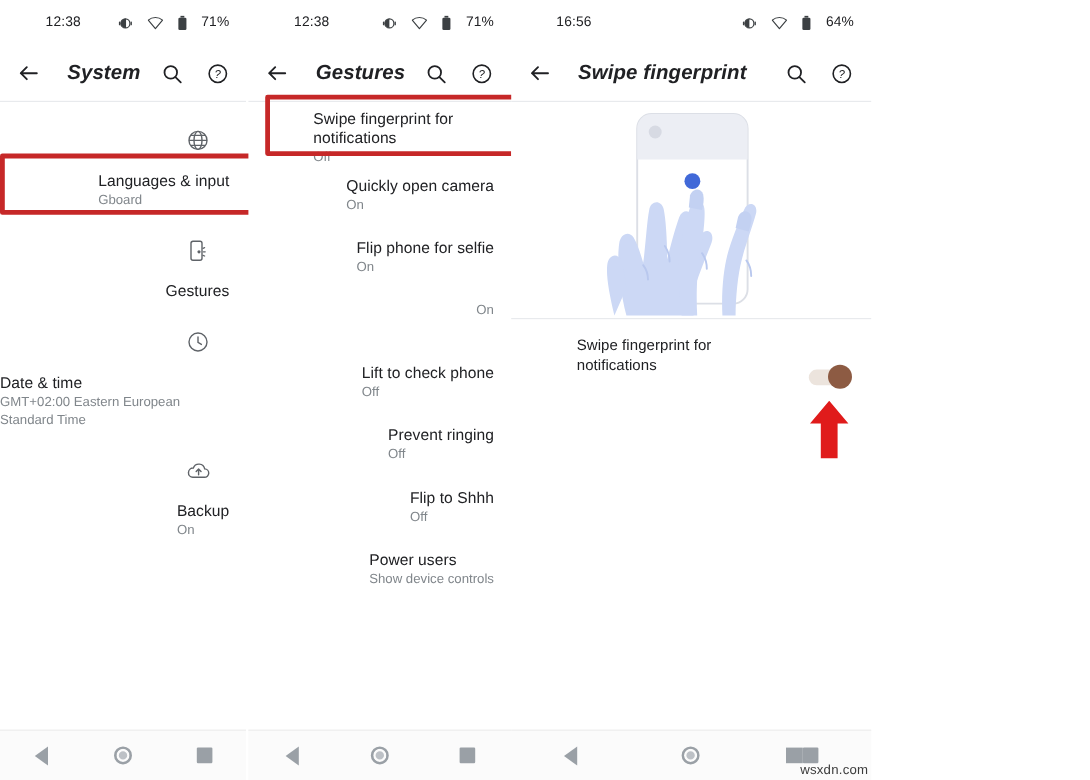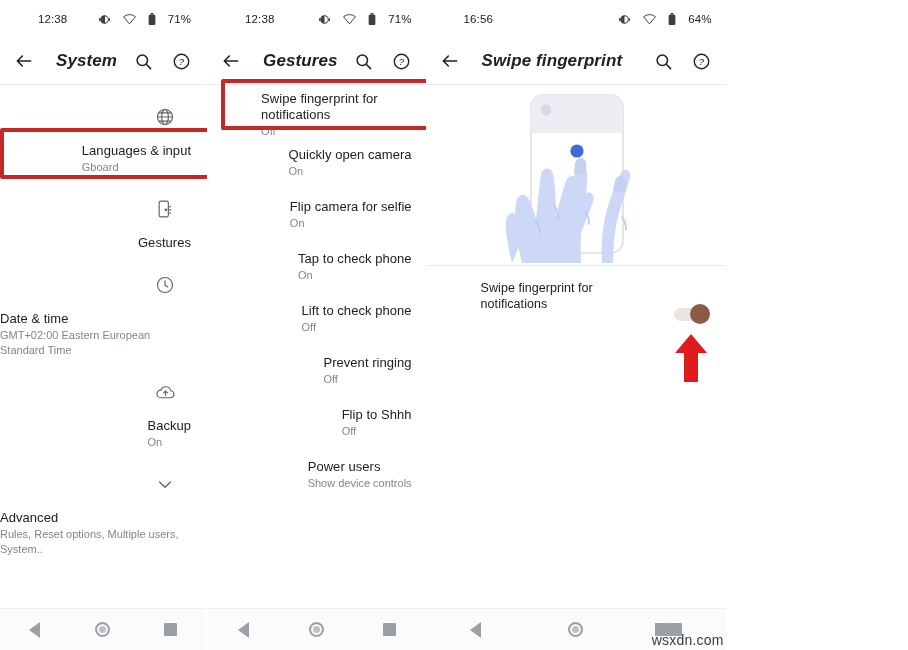--- a/index.html
+++ b/index.html
@@ -196,21 +196,21 @@
     border-radius: 50%;
     border: 2px solid #9aa0a6;
     background: #bdc1c6;
     box-shadow: inset 0 0 0 2px #fbfbfb;
   }
   .sq { width: 13px; height: 13px; background: #9aa0a6; border-radius: 1px; }
 
   .watermark {
     position: absolute;
     right: 2px; bottom: 2px;
-    font-size: 14px;
+    font-size: 11px;
     color: #3c3c3c;
     letter-spacing: .2px;
     font-family: "Liberation Sans", sans-serif;
   }
   .wm-block {
     position: absolute;
     right: 57px; bottom: 14px;
     width: 14px; height: 13px;
     background: #9aa0a6;
   }
@@ -317,31 +317,20 @@
               <path d="M6.5 18h11a4 4 0 0 0 .3-8 5.6 5.6 0 0 0-10.8-.8A3.8 3.8 0 0 0 6.5 18z" fill="none" stroke="#5f6368" stroke-width="1.35"></path>
               <path d="M12 15.5v-5M9.7 12.4L12 10.1l2.3 2.3" fill="none" stroke="#5f6368" stroke-width="1.35" stroke-linecap="round" stroke-linejoin="round"></path>
             </svg>
         </span>
         <span class="txt">
           <div class="t1">Backup</div>
           <div class="t2">On</div>
         </span>
       </div>
 
-      <div class="row">
-        <span class="ico">
-          <svg width="20" height="20" viewBox="0 0 24 24">
-              <path d="M5.5 9.5L12 16l6.5-6.5" fill="none" stroke="#5f6368" stroke-width="1.6" stroke-linecap="round" stroke-linejoin="round"></path>
-            </svg>
-        </span>
-        <span class="txt">
-          <div class="t1">Advanced</div>
-          <div class="t2">Rules, Reset options, Multiple users, System..</div>
-        </span>
-      </div>
     </div>
 
     <div class="hl-left"></div>
 
     <div class="navbar">
       <span class="nb">
           <span class="tri"></span>
         </span>
       <span class="nb">
           <span class="circ"></span>
@@ -409,27 +398,26 @@
         </span>
       </div>
       <div class="row noicon">
         <span class="txt">
           <div class="t1">Quickly open camera</div>
           <div class="t2">On</div>
         </span>
       </div>
       <div class="row noicon">
         <span class="txt">
-          <div class="t1">Flip camera for selfie</div>
+          <div class="t1">Flip phone for selfie</div>
           <div class="t2">On</div>
         </span>
       </div>
       <div class="row noicon">
         <span class="txt">
-          <div class="t1">Tap to check phone</div>
           <div class="t2">On</div>
         </span>
       </div>
       <div class="row noicon">
         <span class="txt">
           <div class="t1">Lift to check phone</div>
           <div class="t2">Off</div>
         </span>
       </div>
       <div class="row noicon">

